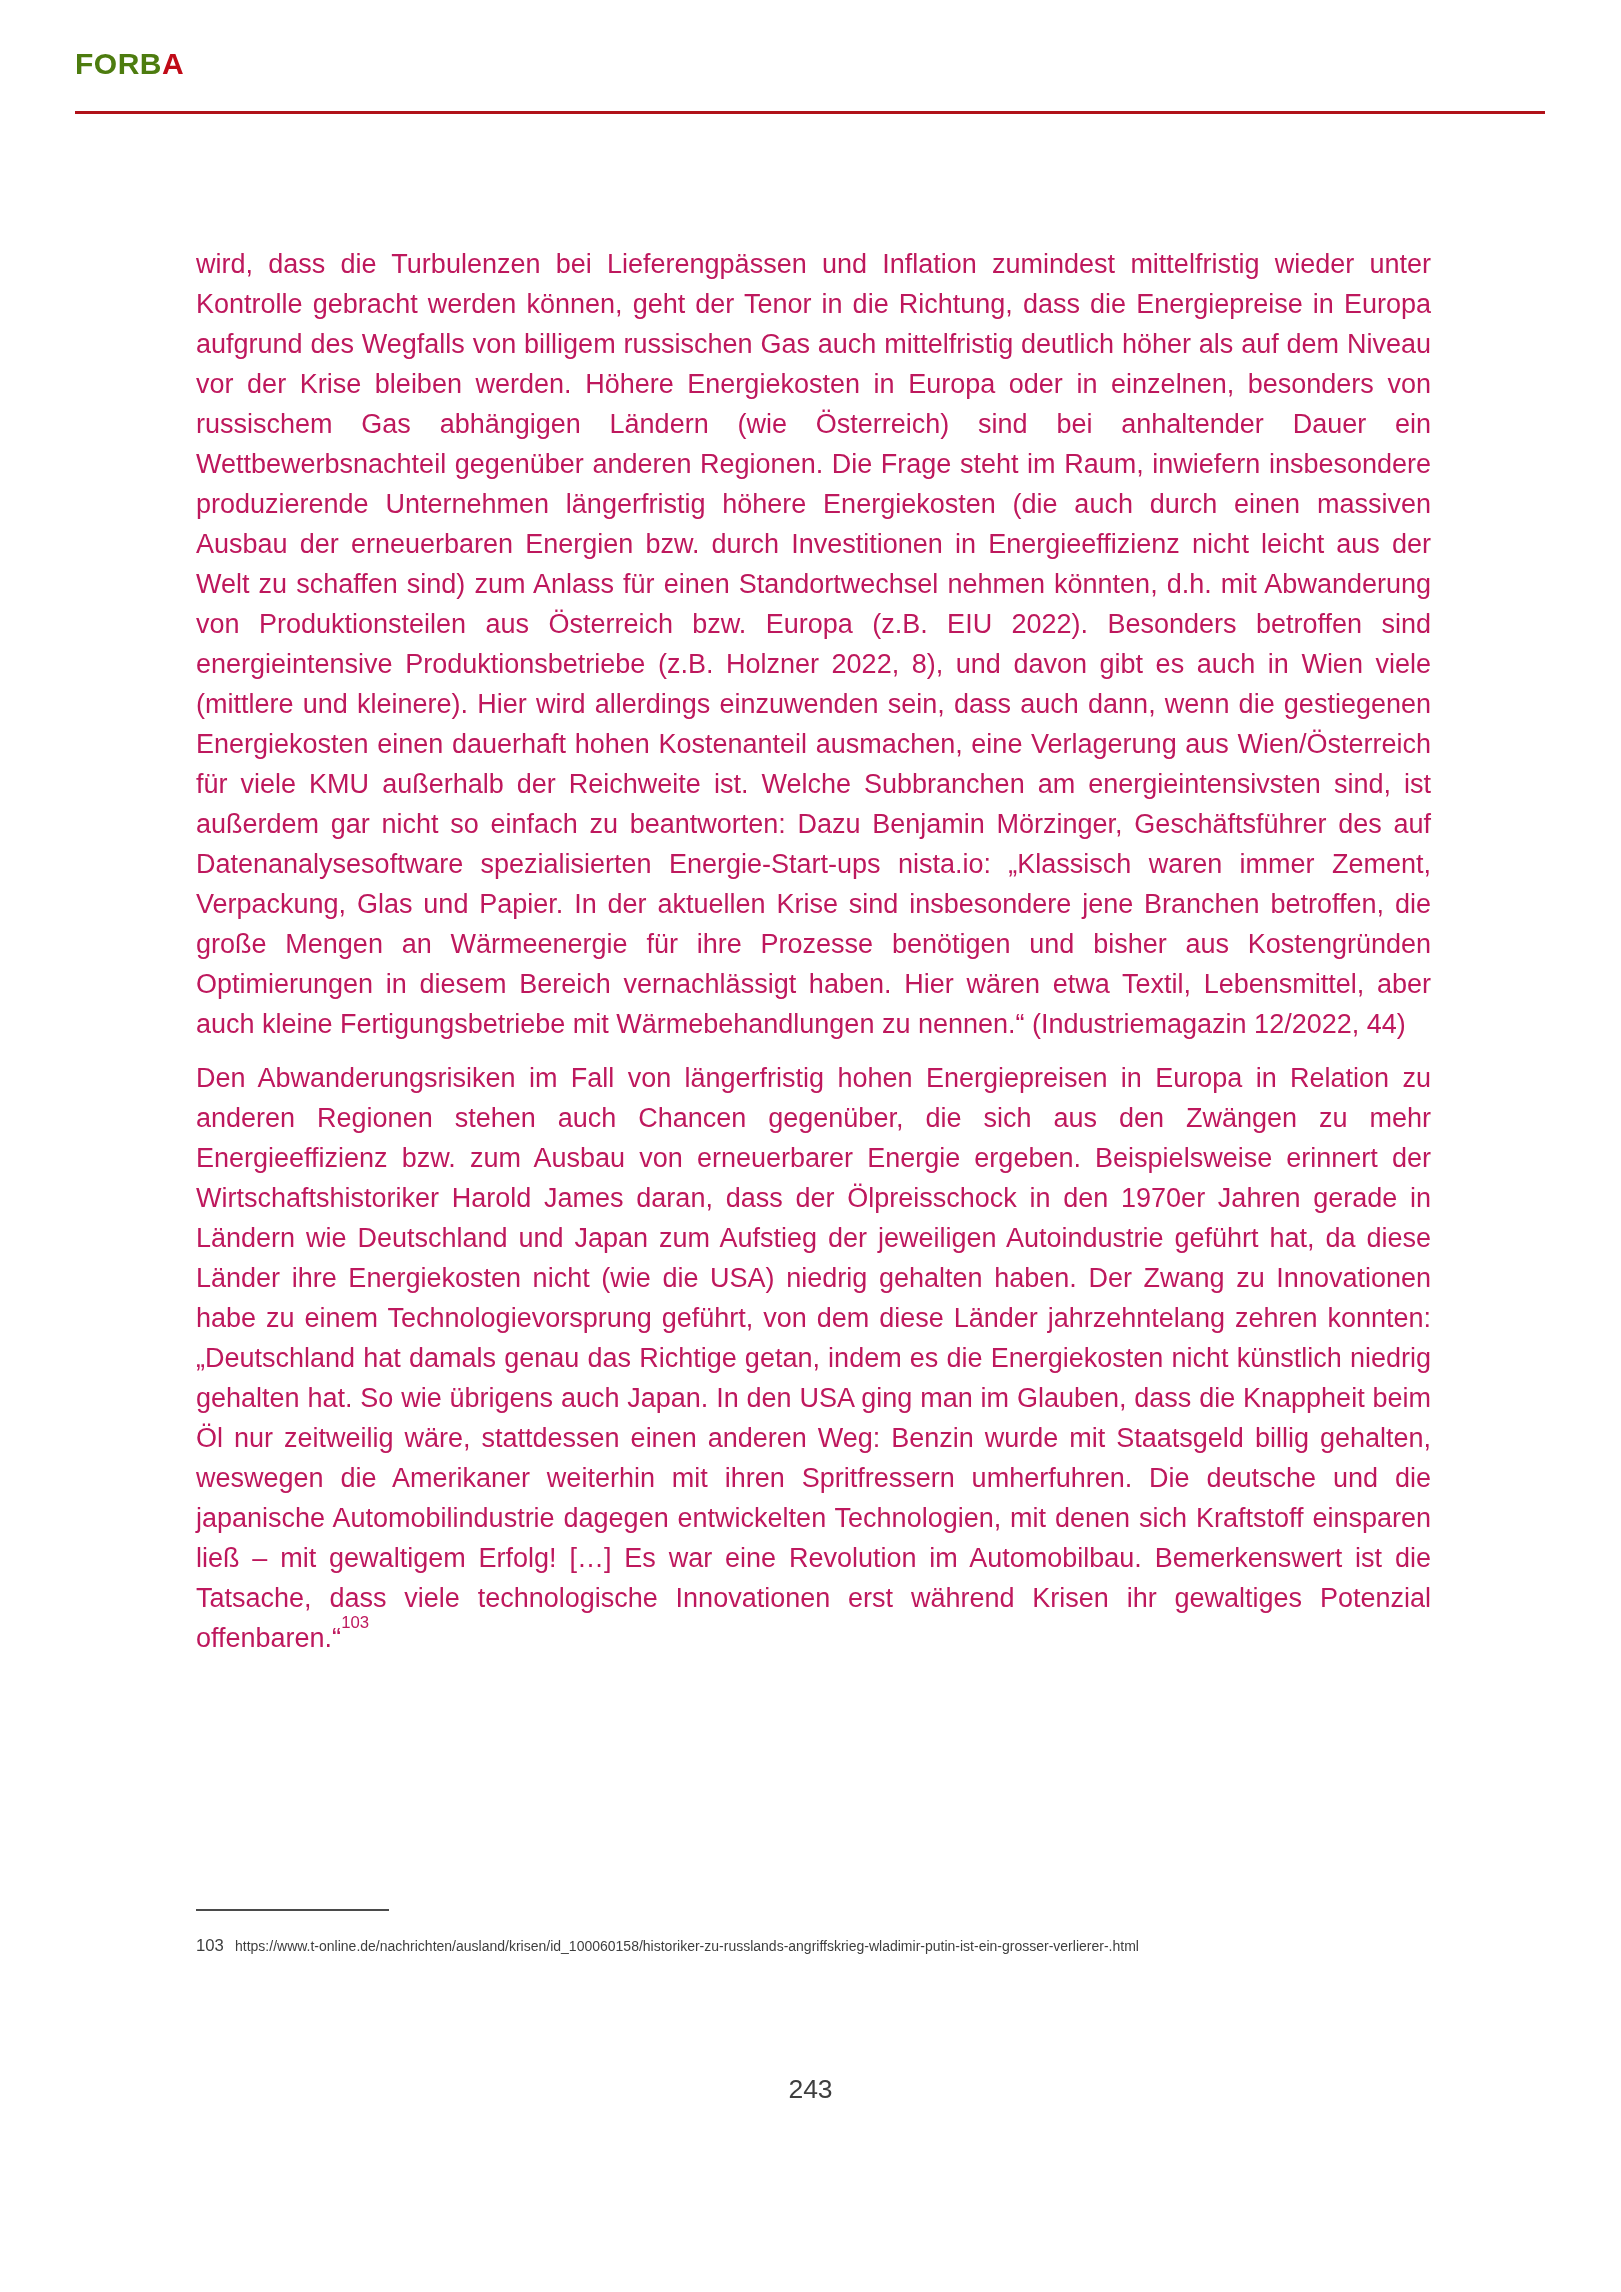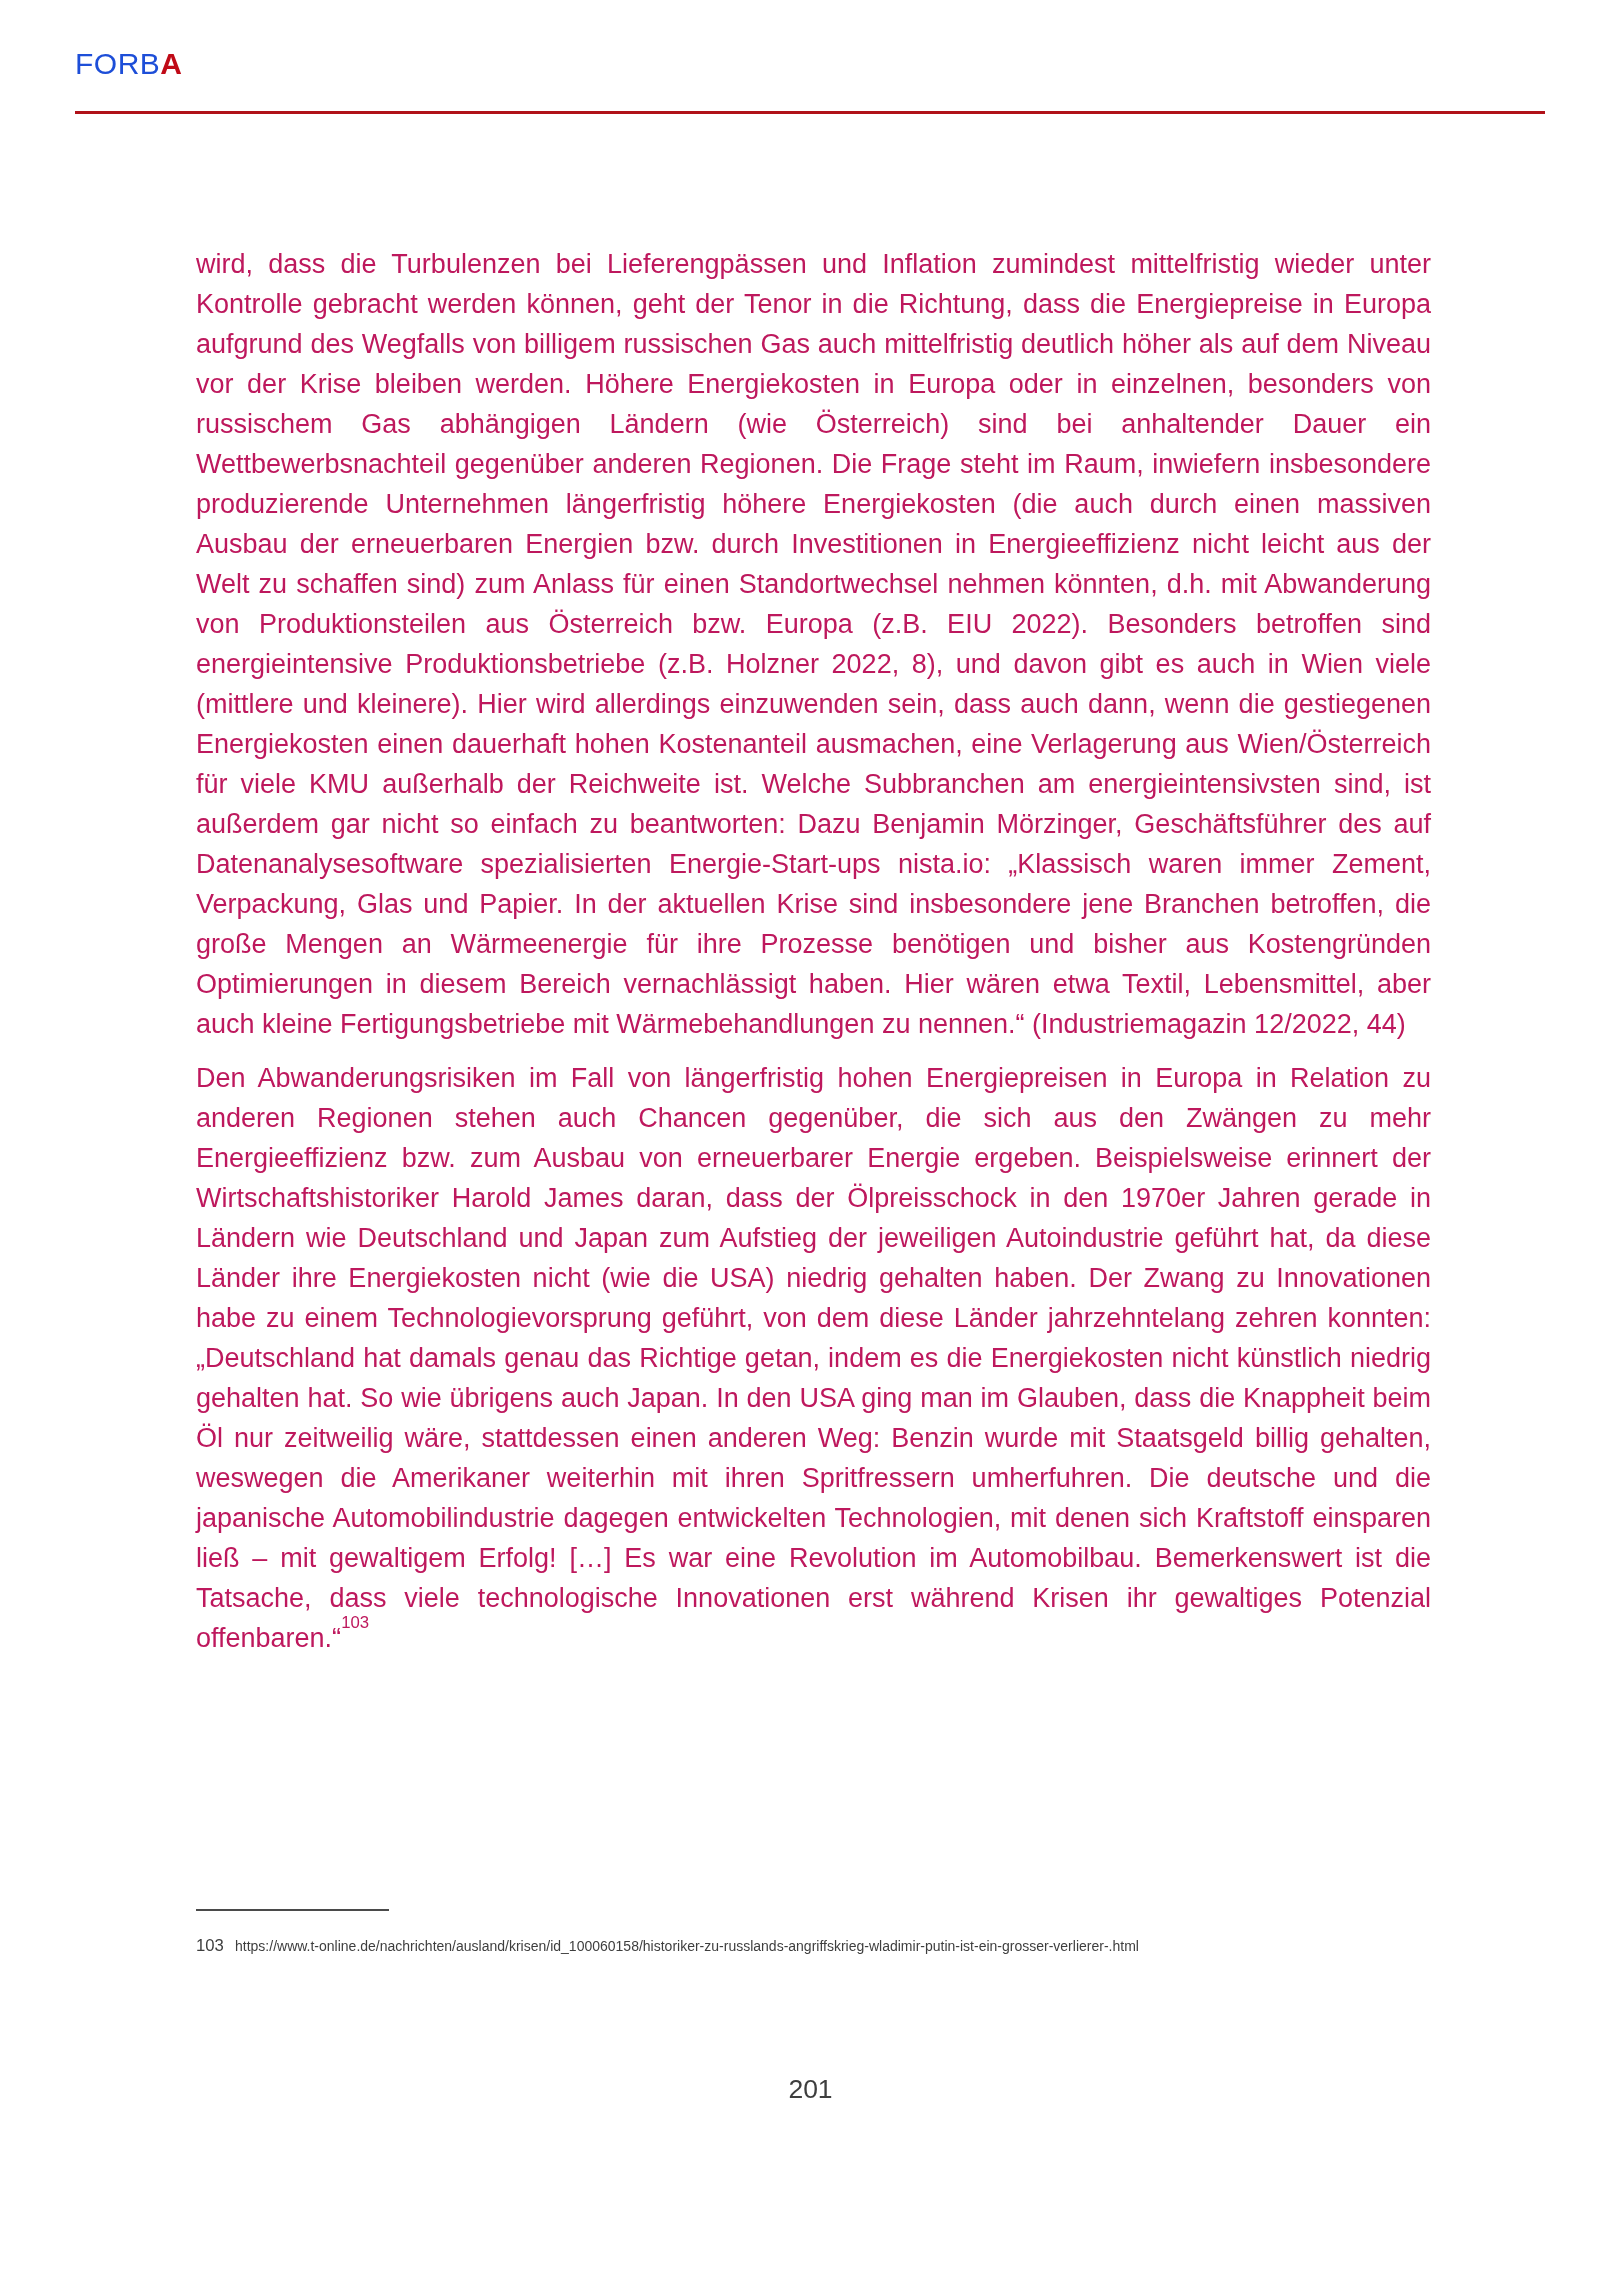--- a/index.html
+++ b/index.html
@@ -19,22 +19,22 @@
   
   .header {
     position: absolute;
     left: 75px;
     top: 49px;
     font-size: 30px;
     letter-spacing: 0.5px;
     line-height: 1;
   }
   .logo-prefix {
-    color: #1d4ed8;
-    font-weight: 400;
+    color: #4d7c0f;
+    font-weight: 700;
   }
   .logo-suffix {
     color: #c00a17;
     font-weight: 800;
   }
   .header-rule {
     position: absolute;
     left: 75px;
     top: 111px;
     width: 1470px;
@@ -131,16 +131,16 @@
     </p>
   </div>
 
   <div class="footnote-rule"></div>
 
   <div class="footnote">
     <span class="fn-marker">103</span>
     <div class="fn-text">https://www.t-online.de/nachrichten/ausland/krisen/id_100060158/historiker-zu-russlands-angriffskrieg-wladimir-putin-ist-ein-grosser-verlierer-.html</div>
   </div>
 
-  <div class="page-number">201</div>
+  <div class="page-number">243</div>
 
 </div>
 
 
 </body></html>

